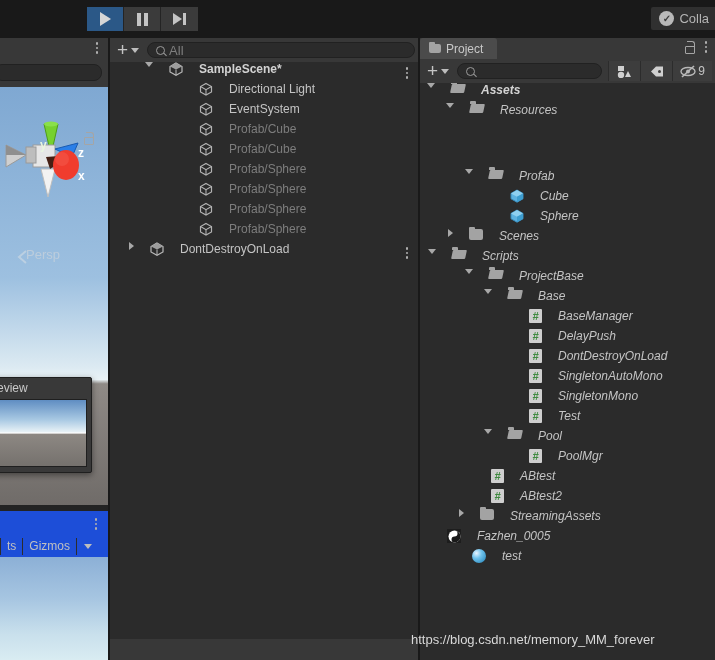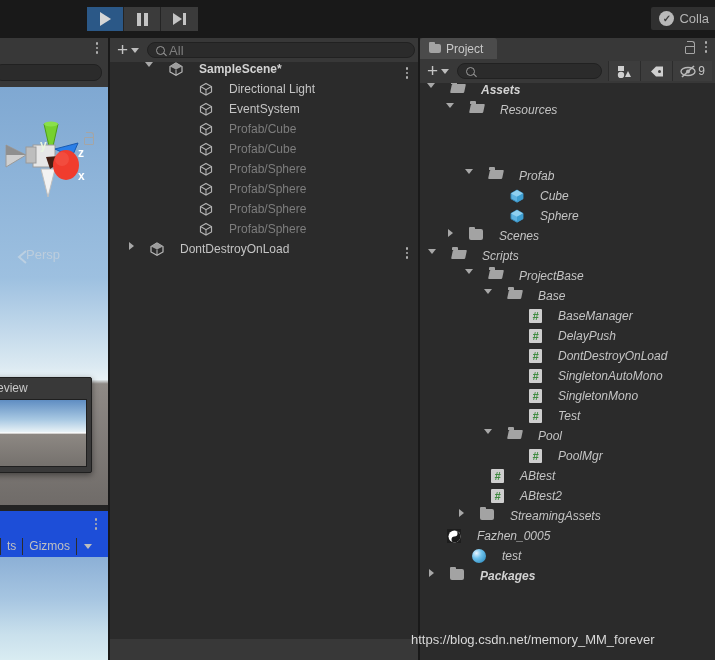--- a/index.html
+++ b/index.html
@@ -571,23 +571,18 @@
               <circle cx="6.5" cy="9.5" r="1" fill="#1a1a1a"></circle>
             </svg>
           </span>
           <span>Fazhen_0005</span>
         </div>
         <div class="row" style="padding-left: 25px;">
           <span class="arrow none"></span>
           <span class="mat-ico"></span>
           <span>test</span>
         </div>
-        <div class="row bold" style="padding-left: 6px;">
-          <span class="arrow right"></span>
-          <span class="folder"></span>
-          <span>Packages</span>
-        </div>
       </div>
   </div>
 
   <div class="watermark" style="left:411px; top:632px;">https://blog.csdn.net/memory_MM_forever</div>
 
 </div>
 
 </body></html>

